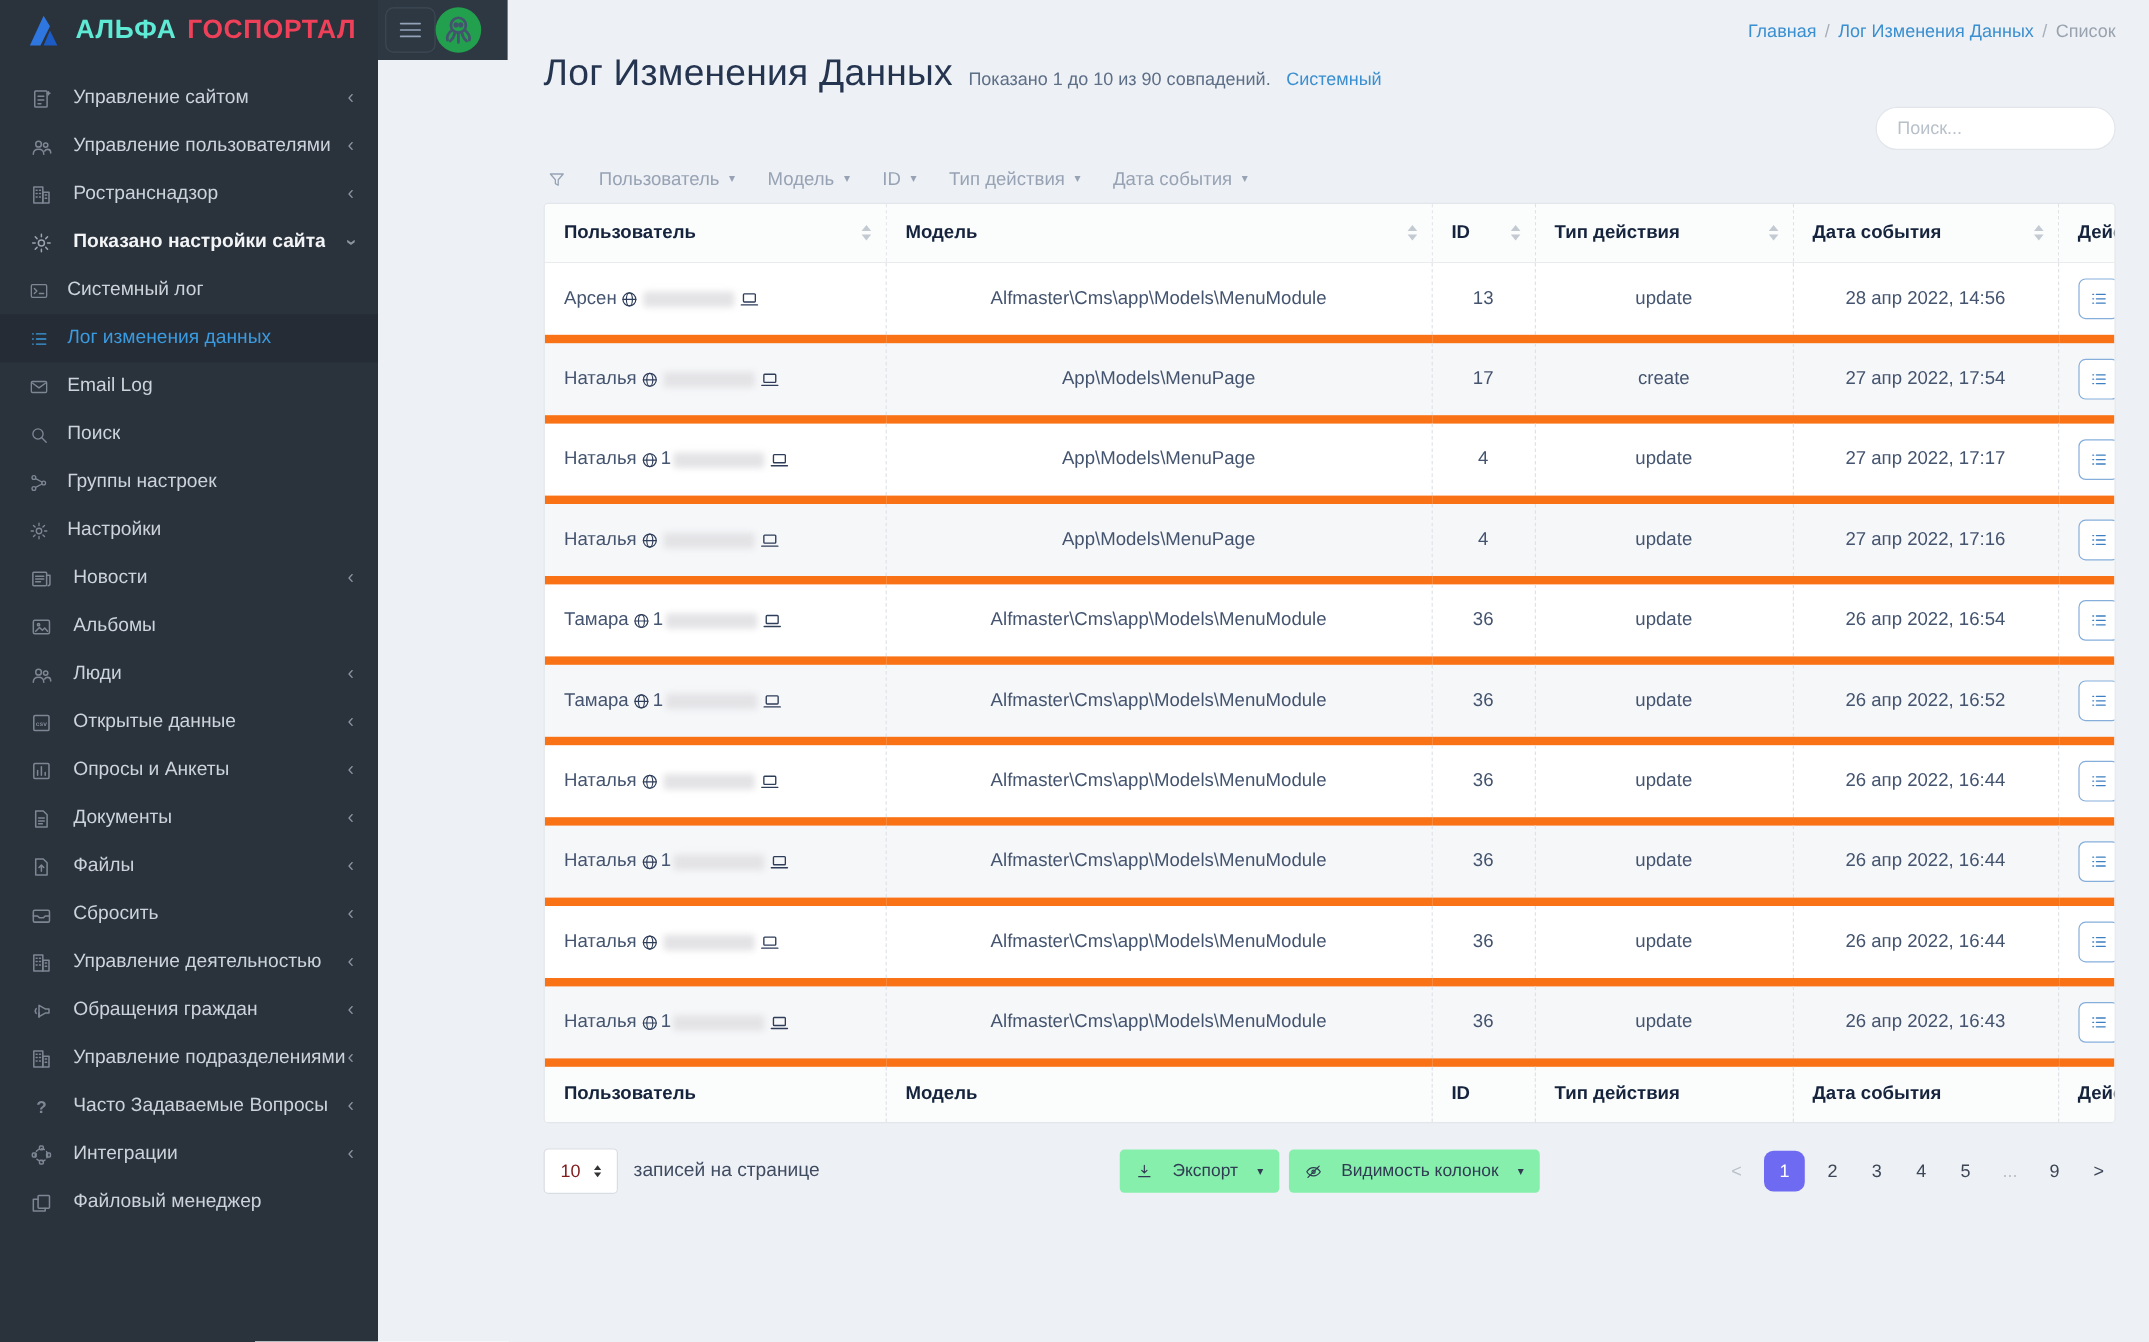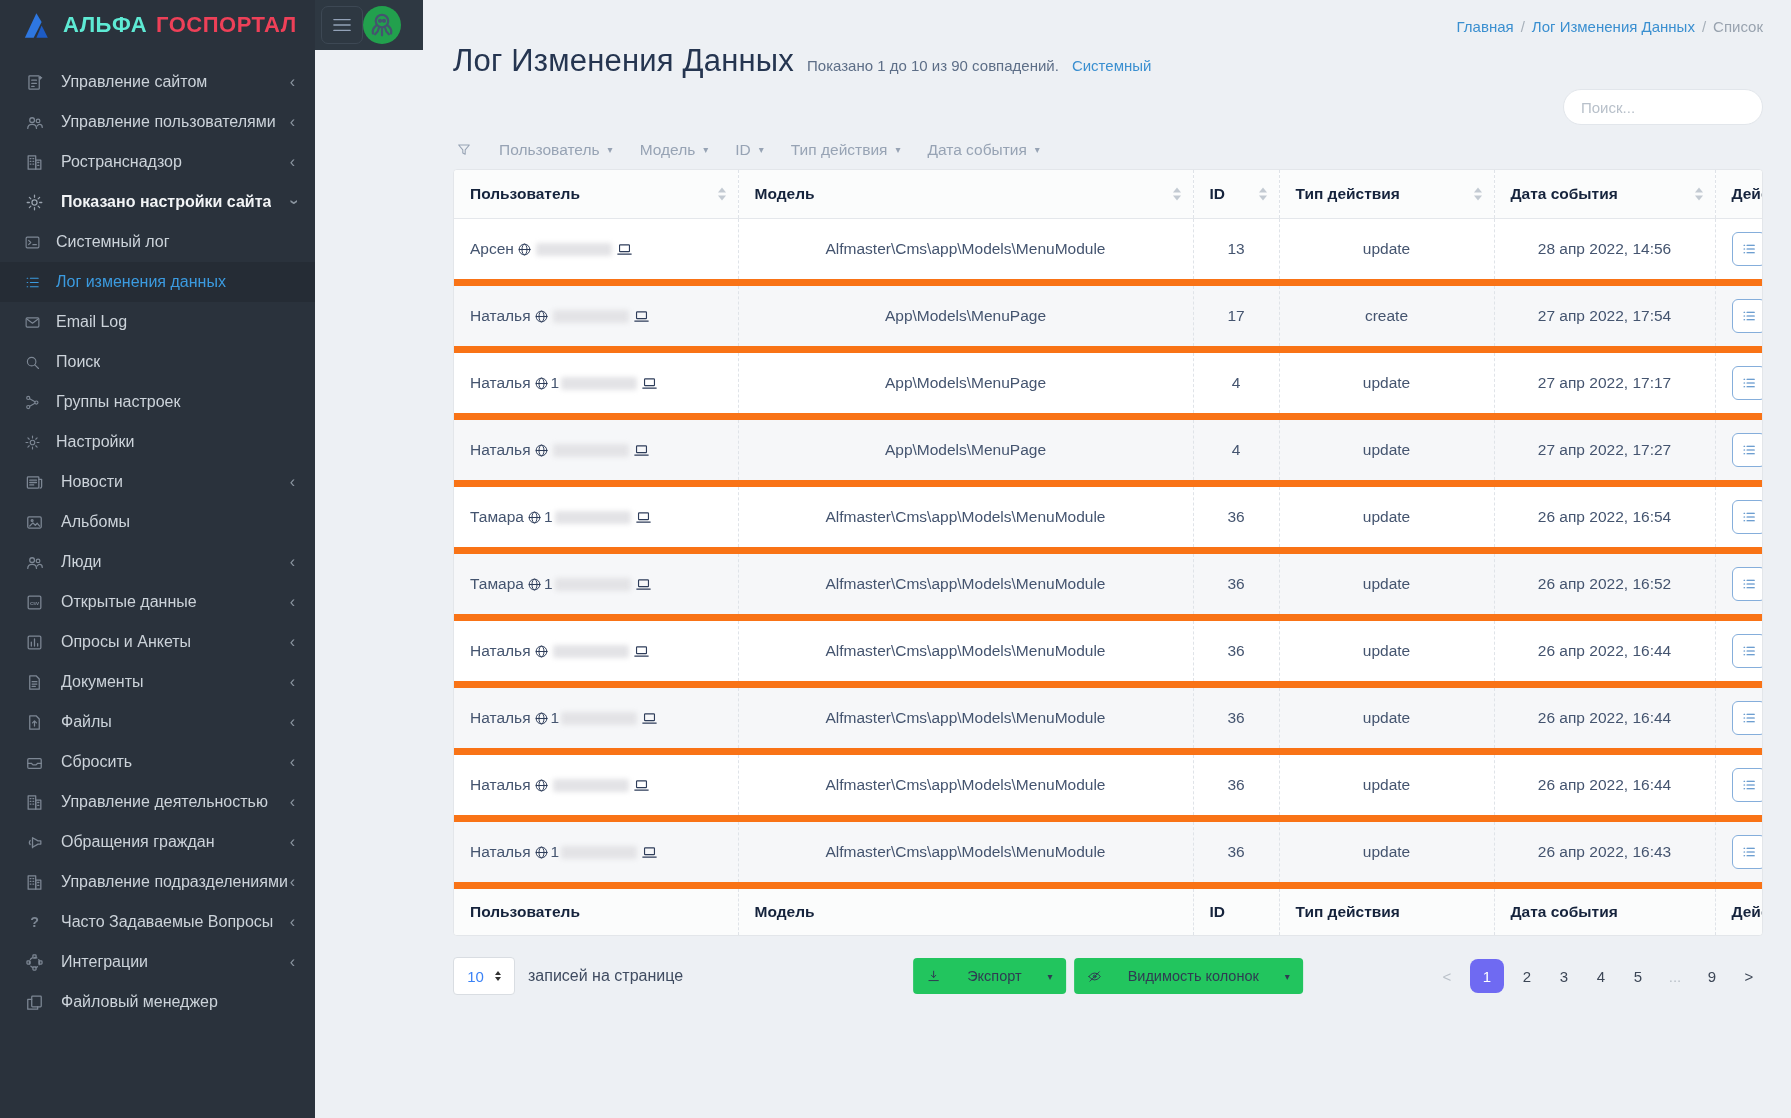--- a/index.html
+++ b/index.html
@@ -88,29 +88,29 @@
     filter:blur(2.5px); margin-left:2px; flex:none; }
 
   .action-btn { width:34px; height:34px; border:1px solid #85aedb; border-radius:6px;
     background:#fff; color:#3e7fc1; display:flex; align-items:center; justify-content:center; cursor:pointer; }
   .action-btn svg { width:16px; height:16px; }
 
   
   .bottom-bar { display:flex; align-items:center; margin-top:20px; position:relative; height:40px; }
   .page-size { display:flex; align-items:center; gap:13px; }
   .size-select { width:62px; height:38px; background:#fff; border:1px solid #d9dde2; border-radius:4px;
-    display:flex; align-items:center; justify-content:center; gap:11px; color:#3b82f6; font-size:15px; cursor:pointer; }
+    display:flex; align-items:center; justify-content:center; gap:11px; color:#7f1d1d; font-size:15px; cursor:pointer; }
   .spin { display:flex; flex-direction:column; gap:2px; }
   .spin .tri-up { border-bottom-color:#333; border-left-width:3.5px; border-right-width:3.5px; border-bottom-width:4.5px; }
   .spin .tri-down { border-top-color:#333; border-left-width:3.5px; border-right-width:3.5px; border-top-width:4.5px; }
   .size-label { font-size:16px; color:#3f4b60; }
 
   .center-btns { position:absolute; left:50%; transform:translateX(-50%); display:flex; gap:8px; }
-  .gray-btn { background:#22c55e; border:none; border-radius:4px; padding:0 13px; height:36px;
-    font-size:14.5px; color:#2f3c52; display:flex; align-items:center; gap:26px;
+  .gray-btn { background:#86efac; border:none; border-radius:4px; padding:0 13px; height:36px;
+    font-size:14.5px; color:#2f3c52; display:flex; align-items:center; gap:16px;
     font-family:"Liberation Sans", sans-serif; cursor:pointer; }
   .gray-btn svg { width:15px; height:15px; }
   .btn-caret { font-size:10px; }
 
   .pagination { margin-left:auto; display:flex; align-items:center; gap:9px; font-size:15px; color:#3c4656; }
   .page { min-width:28px; height:34px; display:flex; align-items:center; justify-content:center;
     padding:0 5px; cursor:pointer; border-radius:8px; }
   .page.active { background:#6f6af2; color:#fff; width:34px; }
   .page.muted { color:#b9c0c8; }
 </style>
@@ -614,21 +614,21 @@
                   <span class="ip-prefix"></span>
                   <span class="redacted"></span>
                   <svg class="laptop">
                       <use href="#laptop-icon"></use>
                     </svg>
                 </span>
                 </td>
                 <td>App\Models\MenuPage</td>
                 <td>4</td>
                 <td>update</td>
-                <td>27 апр 2022, 17:27</td>
+                <td>27 апр 2022, 17:16</td>
                 <td>
                   <button class="action-btn">
                     <svg>
                       <use href="#list-details-icon"></use>
                     </svg>
                   </button>
                 </td>
               </tr>
 
               <tr>

